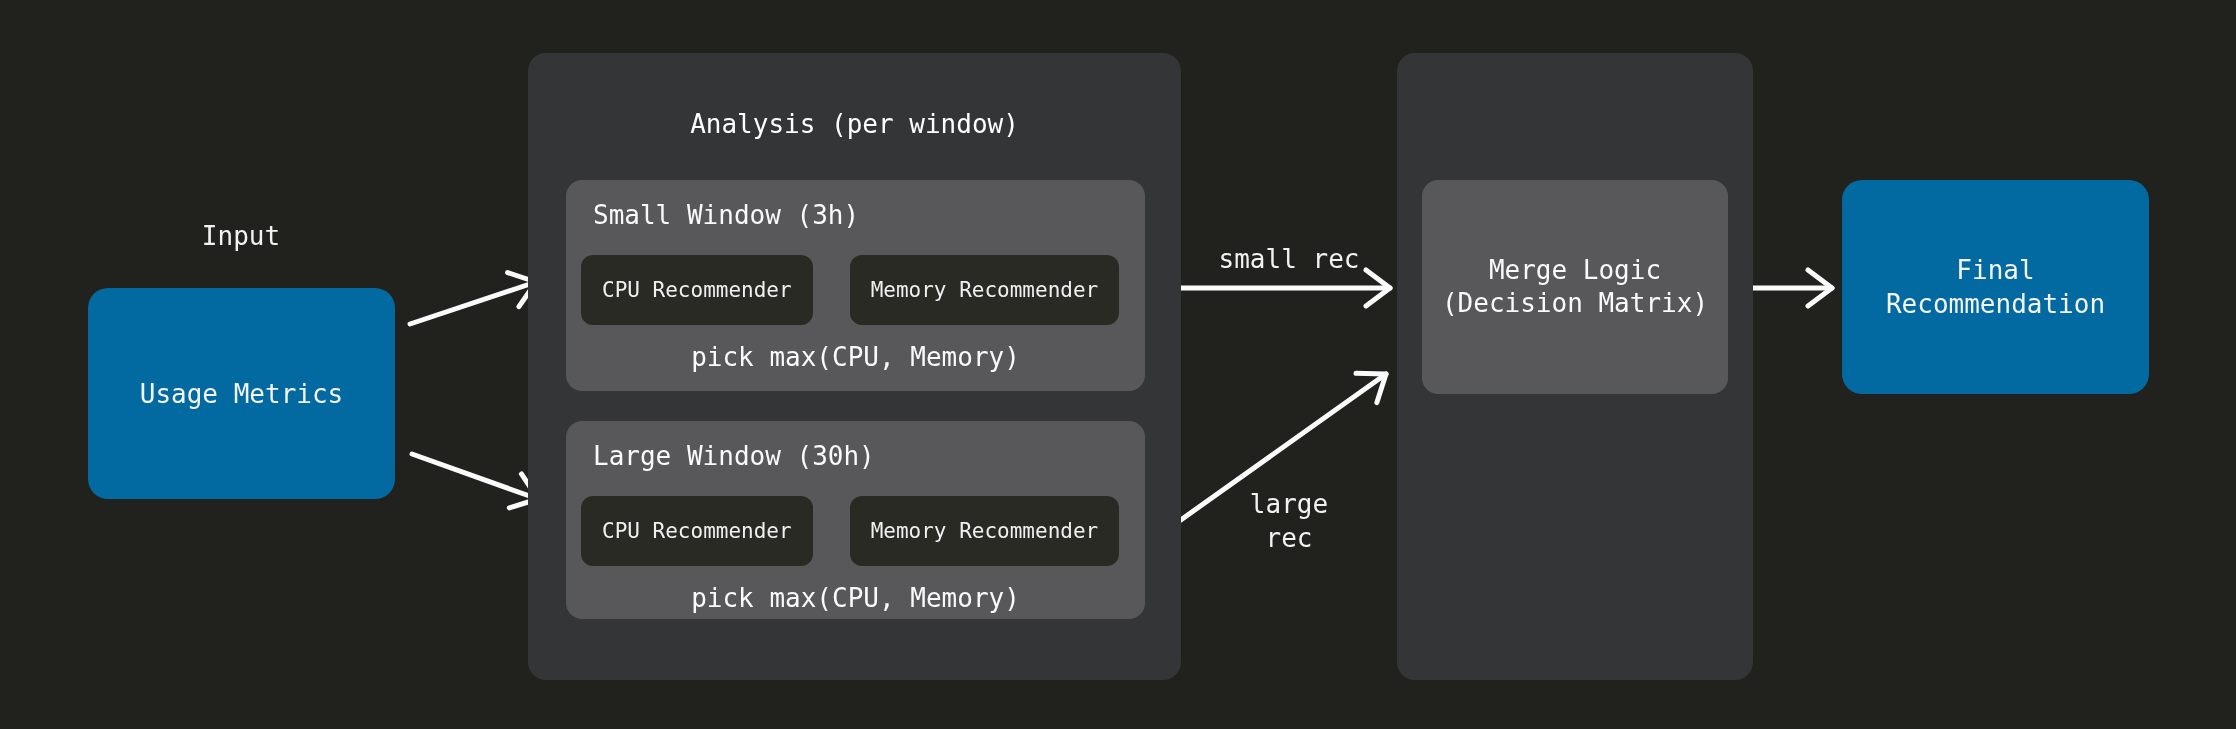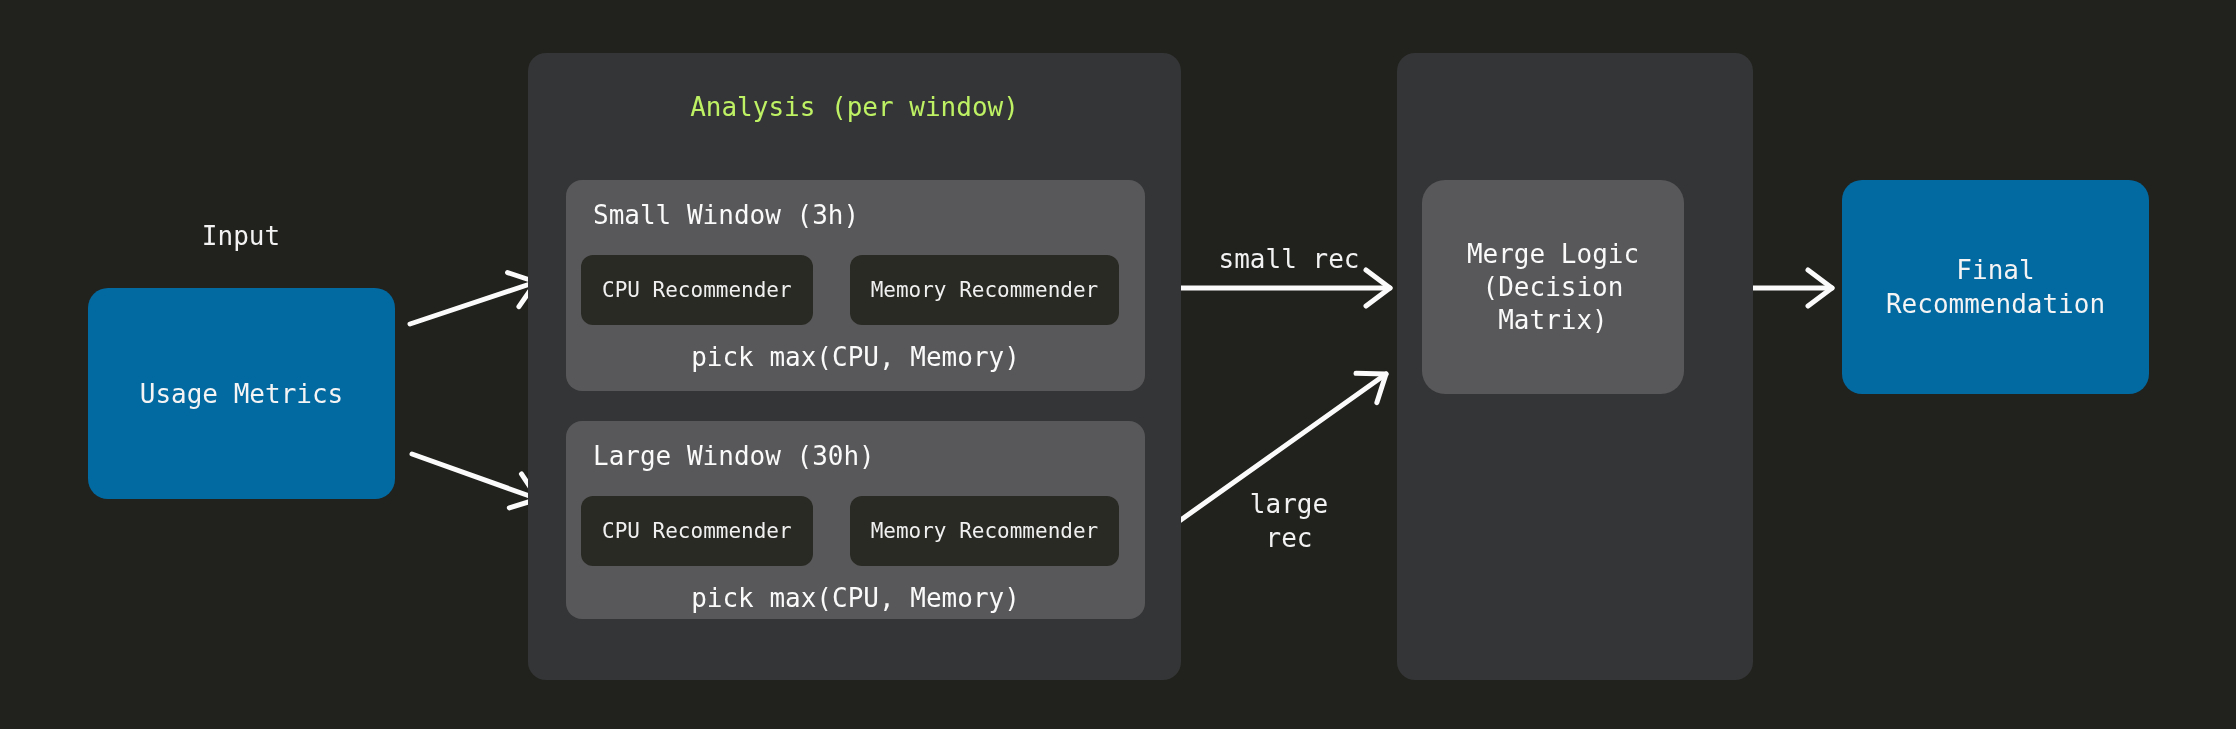--- a/index.html
+++ b/index.html
@@ -26,25 +26,25 @@
     text-align: center;
   }
 
   
   .panel {
     position: absolute;
     background: #343536;
     border-radius: 18px;
   }
   .panel-title {
-    padding-top: 36px;
+    padding-top: 53px;
     text-align: center;
     font-size: 26px;
     line-height: 36px;
-    color: #bef264;
+    color: #ffffff;
   }
 
   .node {
     position: absolute;
     background: #0369a1;
     border-radius: 20px;
     display: flex;
     align-items: center;
     justify-content: center;
     font-size: 26px;
@@ -170,21 +170,21 @@
       <div class="pick-max">pick max(CPU, Memory)</div>
     </div>
   </div>
 
   <div class="float-label" style="left:1289px; top:259px;">small rec</div>
   <div class="float-label" style="left:1289px; top:521px;">large
 rec</div>
 
   <div class="panel" style="left:1397px; top:53px; width:356px; height:627px;">
 
-    <div class="logic-box" style="left:25px; top:127px; width:262px; height:214px;border-radius:23px;">
+    <div class="logic-box" style="left:25px; top:127px; width:306px; height:214px;">
       <span>Merge Logic
 (Decision Matrix)</span>
     </div>
 
   </div>
 
   <div class="node" style="left:1842px; top:180px; width:307px; height:214px;">
     <span>Final
 Recommendation</span>
   </div>

